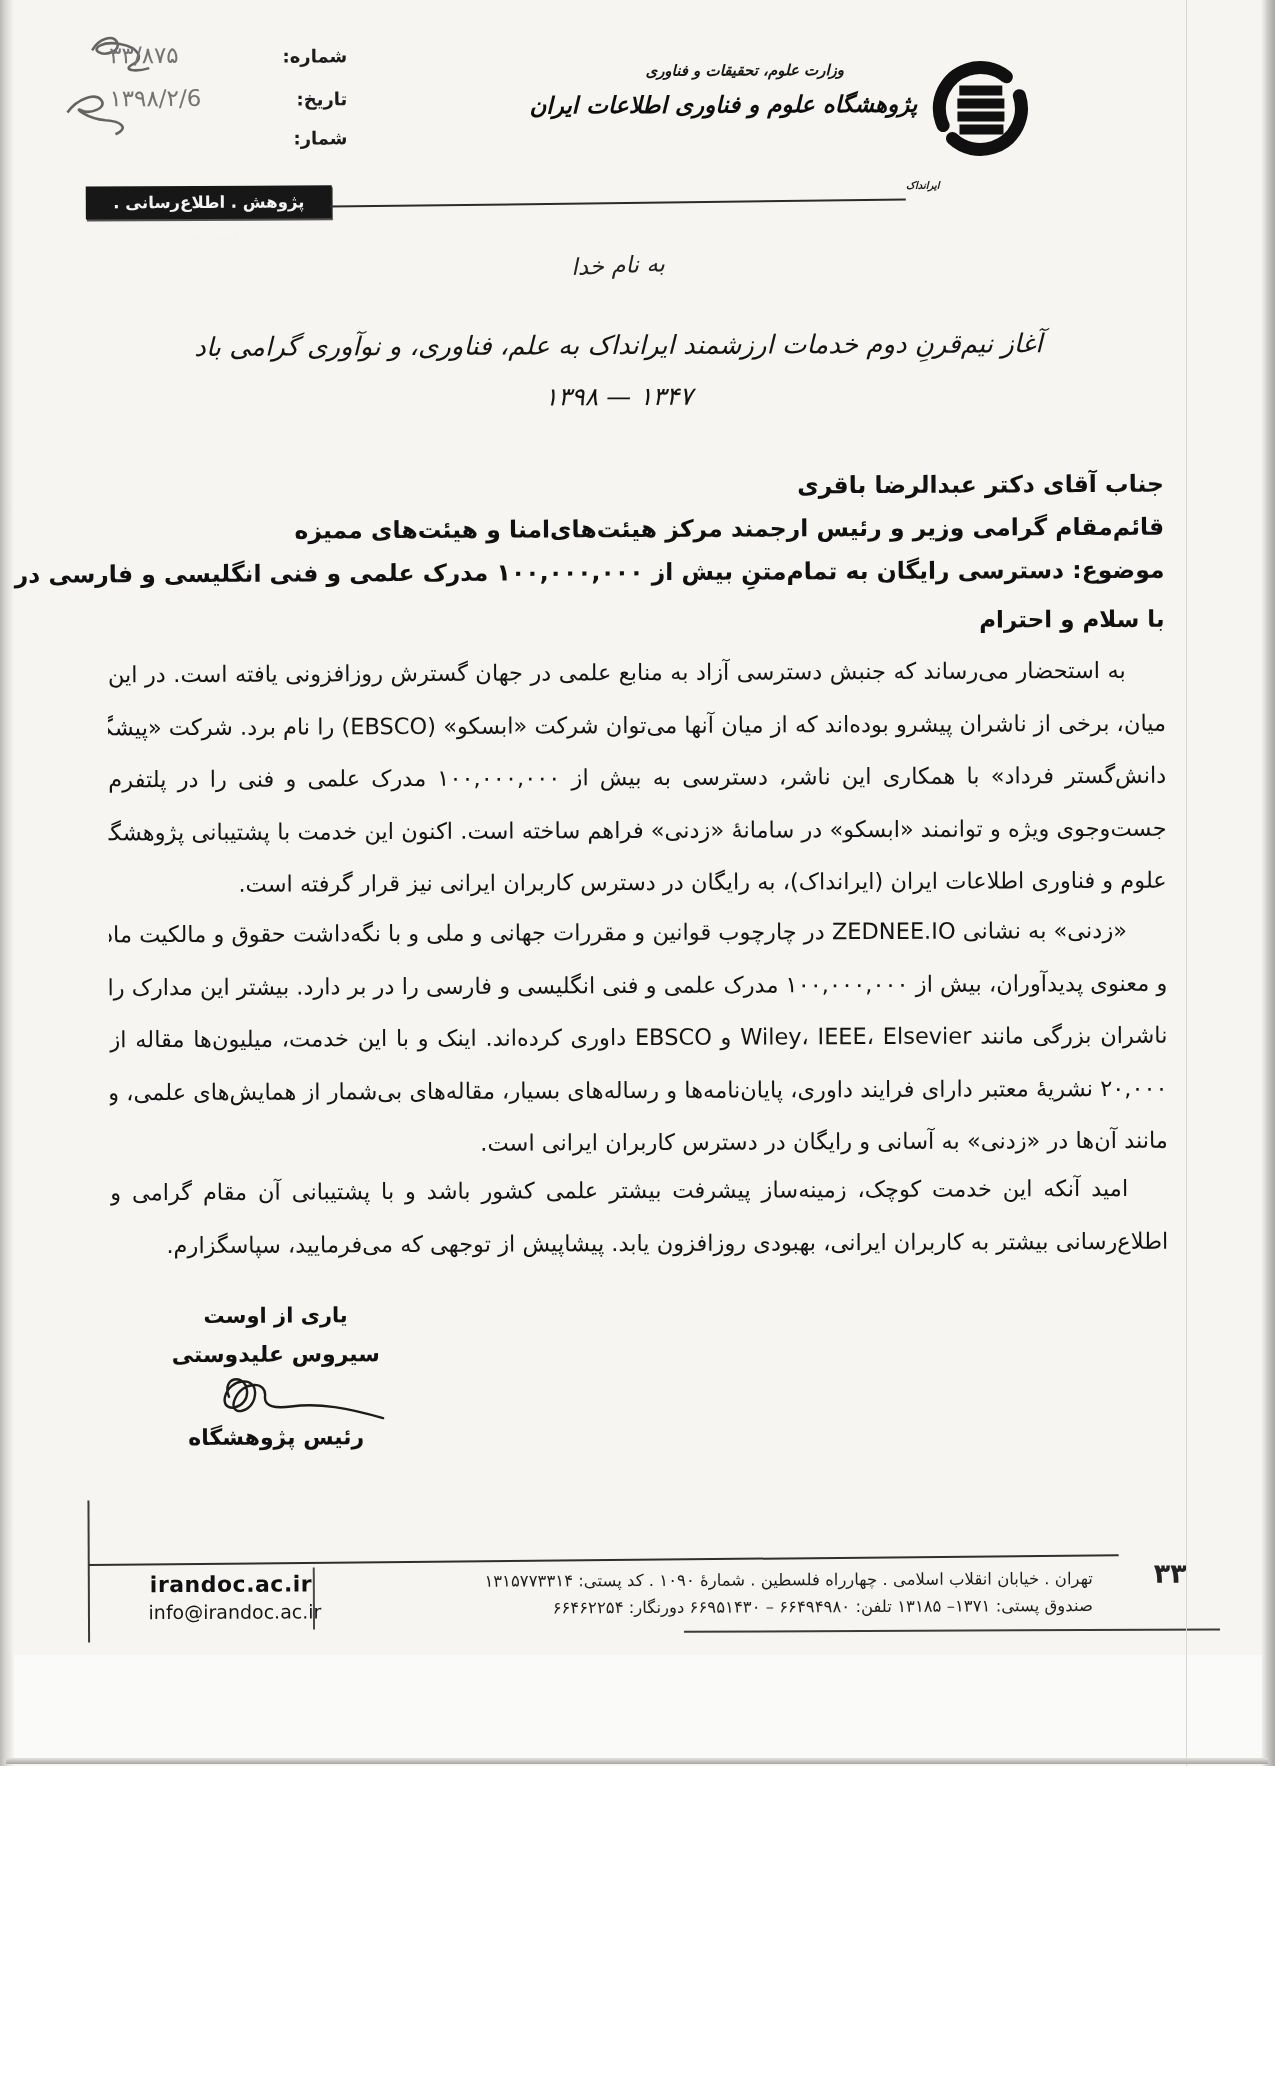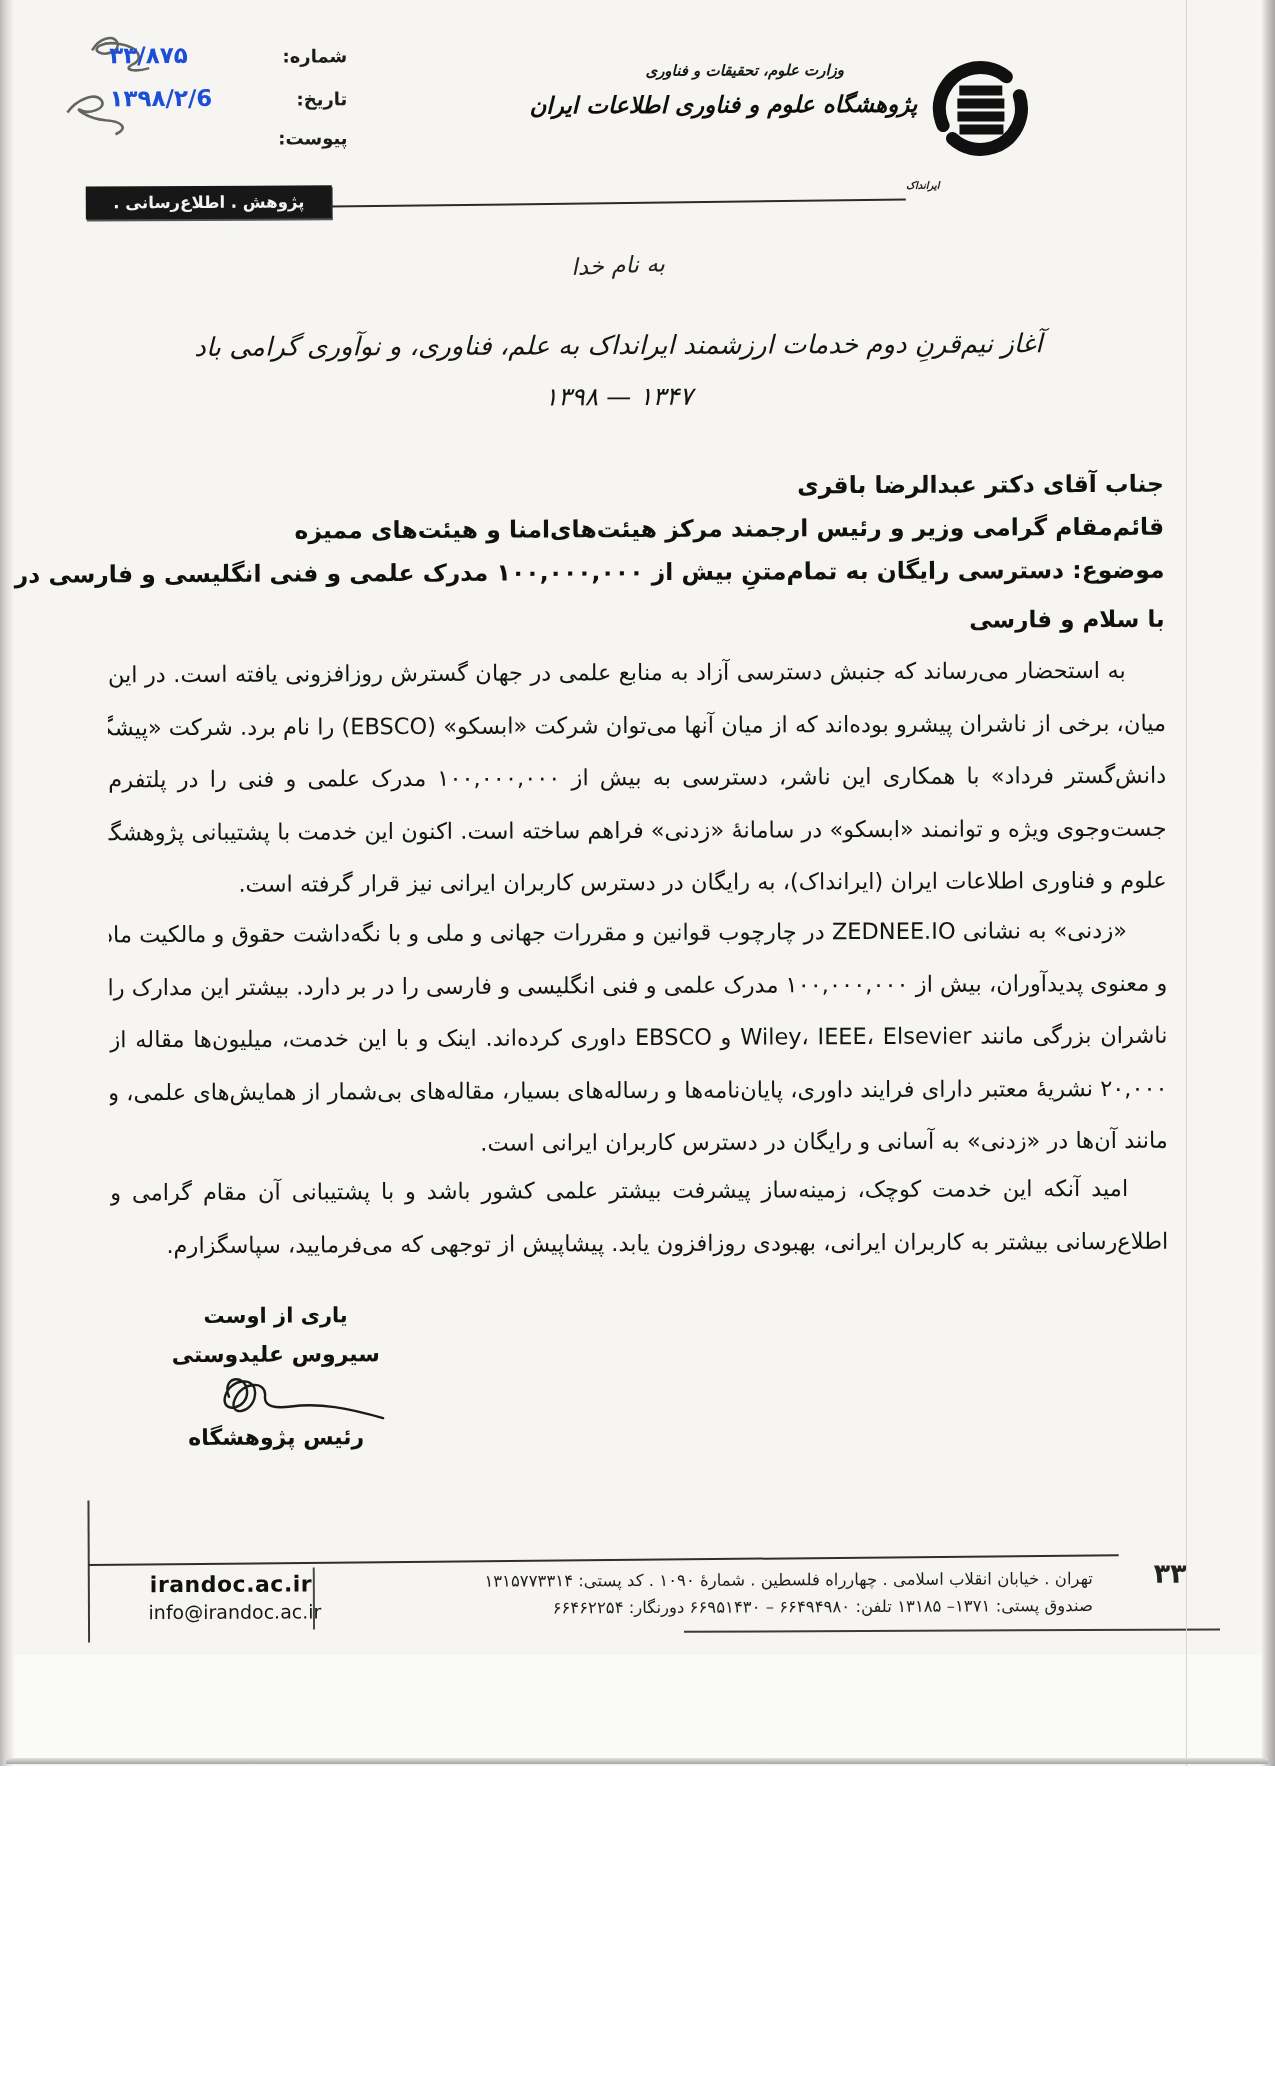--- a/index.html
+++ b/index.html
@@ -15,21 +15,21 @@
                 background:linear-gradient(270deg,#a7a6a4 0%, #c9c8c5 50%, rgba(246,245,241,0) 100%); }
   .fold-line { position:absolute; left:1186px; top:0; width:1px; height:1766px; background:#d8d6d1; }
   .edge-bottom { position:absolute; left:6px; top:1758px; width:1262px; height:6px;
                  background:linear-gradient(180deg,#e4e3df, #a6a5a2); }
   .lower-paper { position:absolute; left:14px; top:1655px; width:1248px; height:103px; background:#fafaf8; }
 
   
   .meta { position:absolute; left:112px; top:40px; width:238px; direction:rtl; }
   .meta-row { display:flex; justify-content:space-between; align-items:baseline; margin-bottom:17px; }
   .meta-label { font-size:18px; font-weight:bold; color:#1c1c1c; }
-  .meta-value { font-size:23px; font-weight:bold; color:#1d4ed8; letter-spacing:1px; }
+  .meta-value { font-size:23px; font-weight:normal; color:#737373; letter-spacing:1px; }
 
   .scribble { position:absolute; left:40px; top:18px; }
 
   .ministry-block { position:absolute; left:575px; top:62px; width:345px; text-align:center; direction:rtl; }
   .ministry { font-size:15px; font-weight:bold; font-style:italic; color:#161616; white-space:nowrap; }
   .institute { margin-top:12px; font-size:23px; font-weight:bold; font-style:italic; color:#0d0d0d; white-space:nowrap; }
   .irandoc-small { position:absolute; left:895px; top:181px; width:60px; font-size:10px; font-style:italic;
                    font-weight:bold; color:#1b1b1b; text-align:center; direction:rtl; }
 
   .logo { position:absolute; left:933px; top:58px; width:100px; height:104px; }
@@ -101,21 +101,21 @@
       <div class="meta">
         <div class="meta-row">
           <span class="meta-label">شماره:</span>
           <span class="meta-value">۳۳/۸۷۵</span>
         </div>
         <div class="meta-row">
           <span class="meta-label">تاریخ:</span>
           <span class="meta-value">۱۳۹۸/۲/6</span>
         </div>
         <div class="meta-row">
-          <span class="meta-label">پیوست:</span>
+          <span class="meta-label">شمار:</span>
           <span class="meta-value"></span>
         </div>
       </div>
 
       <div class="ministry-block">
         <div class="ministry">وزارت علوم، تحقیقات و فناوری</div>
         <div class="institute">پژوهشگاه علوم و فناوری اطلاعات ایران</div>
       </div>
       <div class="irandoc-small">ایرانداک</div>
 
@@ -135,21 +135,21 @@
       <div class="bismillah">به نام خدا</div>
       <div class="banner1">آغاز نیم‌قرنِ دوم خدمات ارزشمند ایرانداک به علم، فناوری، و نوآوری گرامی باد</div>
       <div class="banner2">۱۳۴۷ — ۱۳۹۸</div>
 
       <div class="recipient">
         <div>جناب آقای دکتر عبدالرضا باقری</div>
         <div>قائم‌مقام گرامی وزیر و رئیس ارجمند مرکز هیئت‌های‌امنا و هیئت‌های ممیزه</div>
         <div>موضوع: دسترسی رایگان به تمام‌متنِ بیش از ۱۰۰,۰۰۰,۰۰۰ مدرک علمی و فنی انگلیسی و فارسی در «زِدنی»</div>
       </div>
 
-      <div class="salutation">با سلام و فارسی</div>
+      <div class="salutation">با سلام و احترام</div>
 
       <div class="para p1">
         <div class="bl indent">به استحضار می‌رساند که جنبش دسترسی آزاد به منابع علمی در جهان گسترش روزافزونی یافته است. در این</div>
         <div class="bl">میان، برخی از ناشران پیشرو بوده‌اند که از میان آنها می‌توان شرکت «ابسکو» (EBSCO) را نام برد. شرکت «پیشگامان</div>
         <div class="bl">دانش‌گستر فرداد» با همکاری این ناشر، دسترسی به بیش از ۱۰۰,۰۰۰,۰۰۰ مدرک علمی و فنی را در پلتفرم</div>
         <div class="bl">جست‌وجوی ویژه و توانمند «ابسکو» در سامانهٔ «زدنی» فراهم ساخته است. اکنون این خدمت با پشتیبانی پژوهشگاه</div>
         <div class="bl last">علوم و فناوری اطلاعات ایران (ایرانداک)، به رایگان در دسترس کاربران ایرانی نیز قرار گرفته است.</div>
       </div>
 
       <div class="para p2">

